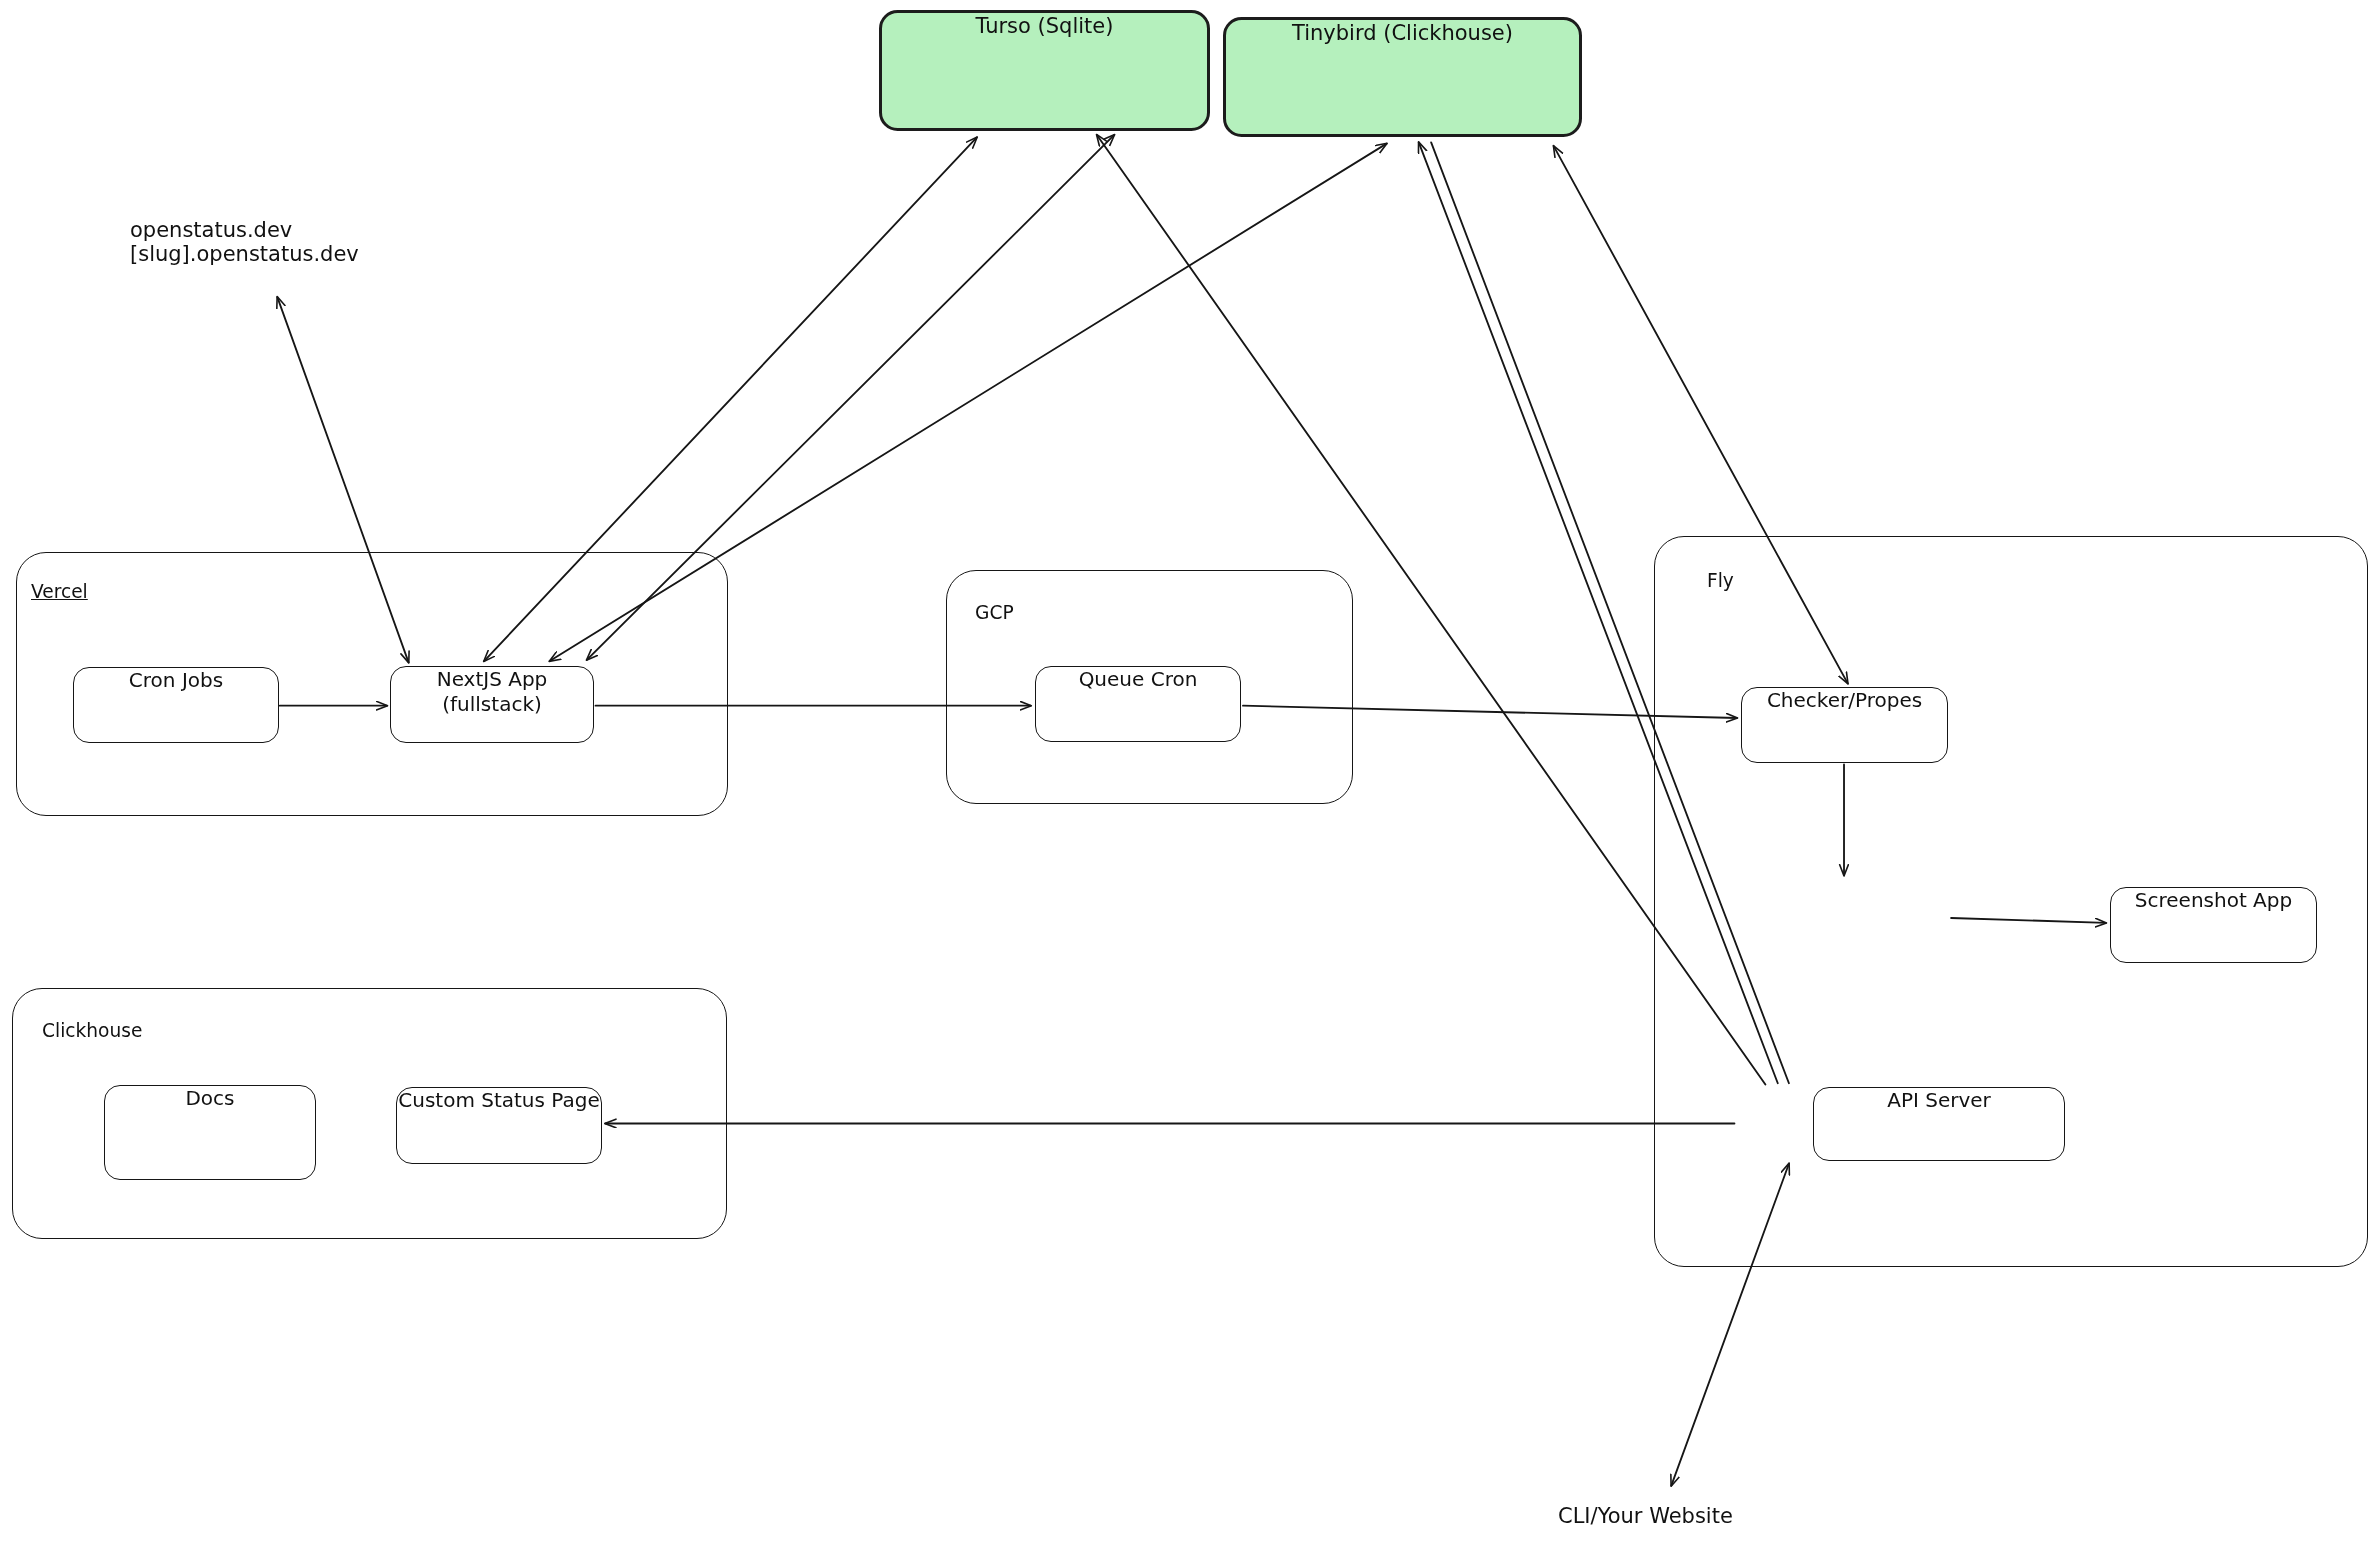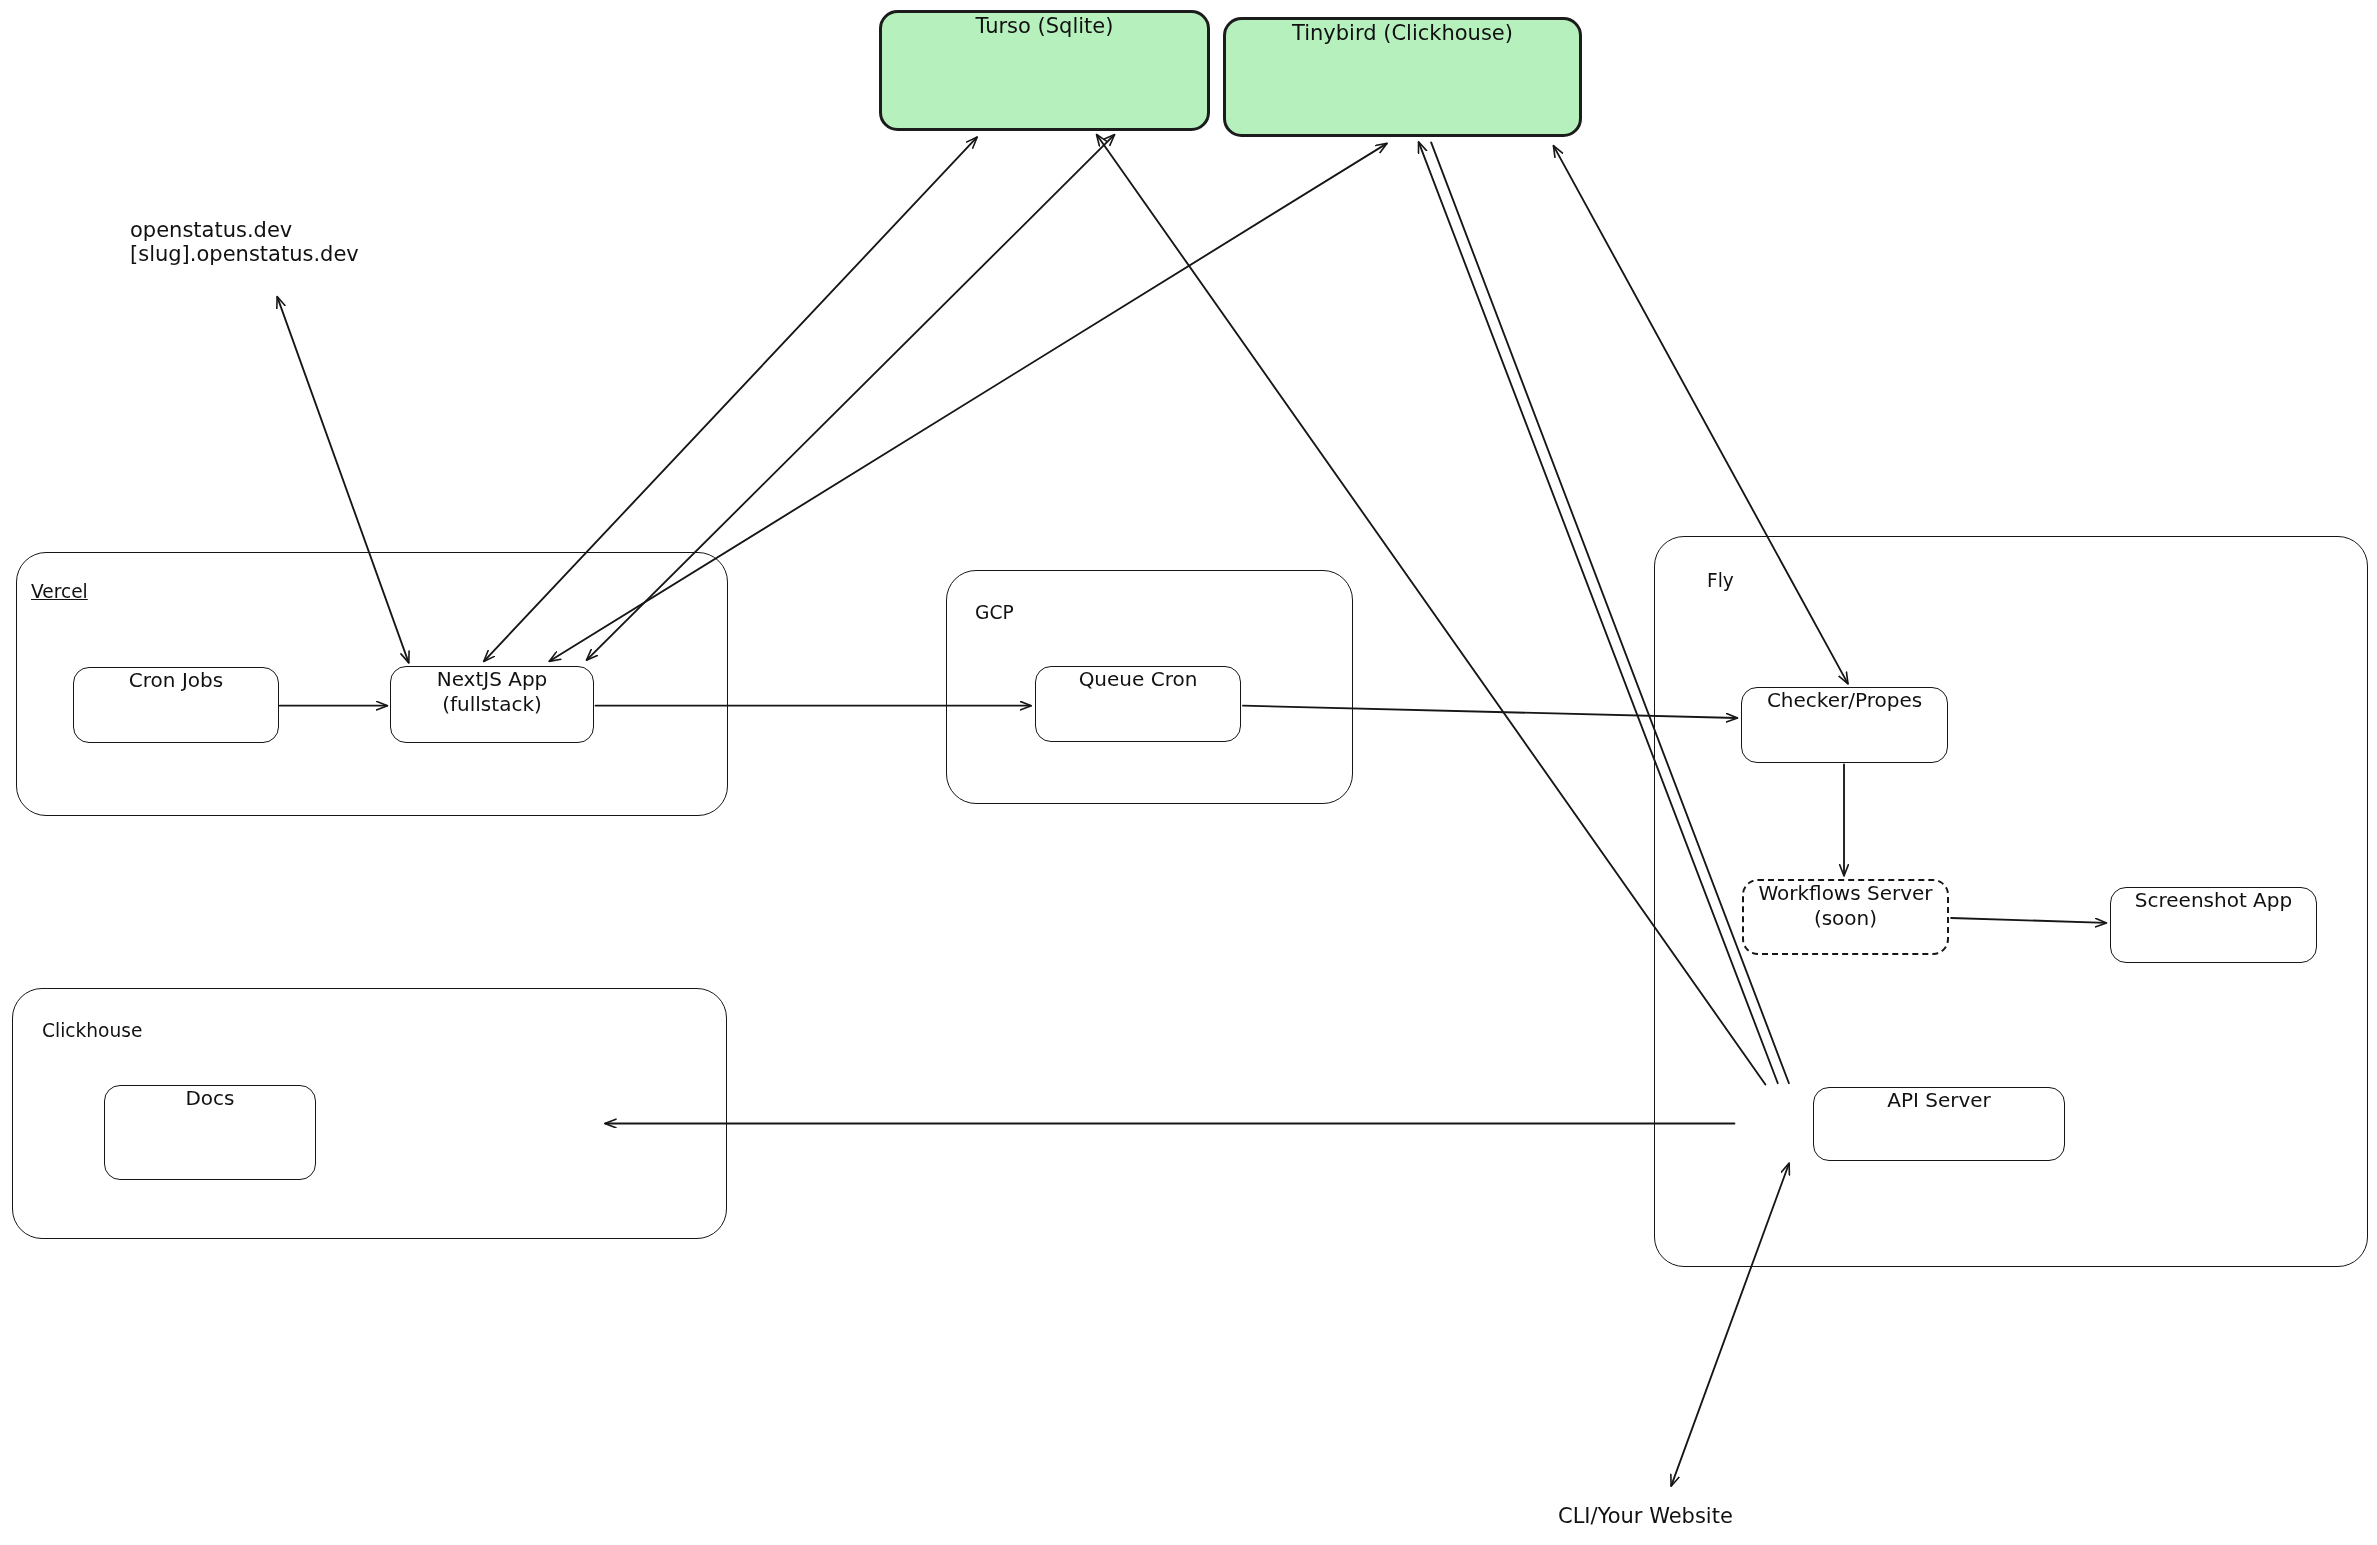--- a/index.html
+++ b/index.html
@@ -129,29 +129,28 @@
   </div>
 
   <div class="node f32" style="left:1035px;top:666px;width:206px;height:76px;">
     <span class="lbl">Queue Cron</span>
   </div>
 
   <div class="node f32" style="left:104px;top:1085px;width:212px;height:95px;">
     <span class="lbl">Docs</span>
   </div>
 
+  <div class="node f32" style="left:396px;top:1087px;width:206px;height:77px;">
+    <span class="lbl">Custom Status Page</span>
+  </div>
 
   <div class="node f32" style="left:1741px;top:687px;width:207px;height:76px;">
     <span class="lbl">Checker/Propes</span>
   </div>
 
-  <div class="node f32 dashed" style="left:1742px;top:879px;width:207px;height:76px;">
-    <span class="lbl">Workflows Server
-(soon)</span>
-  </div>
 
   <div class="node f32" style="left:2110px;top:887px;width:207px;height:76px;">
     <span class="lbl">Screenshot App</span>
   </div>
 
   <div class="node f32" style="left:1813px;top:1087px;width:252px;height:74px;">
     <span class="lbl">API Server</span>
   </div>
 
   <div class="freetext f34" style="left:130px;top:218px;">openstatus.dev

